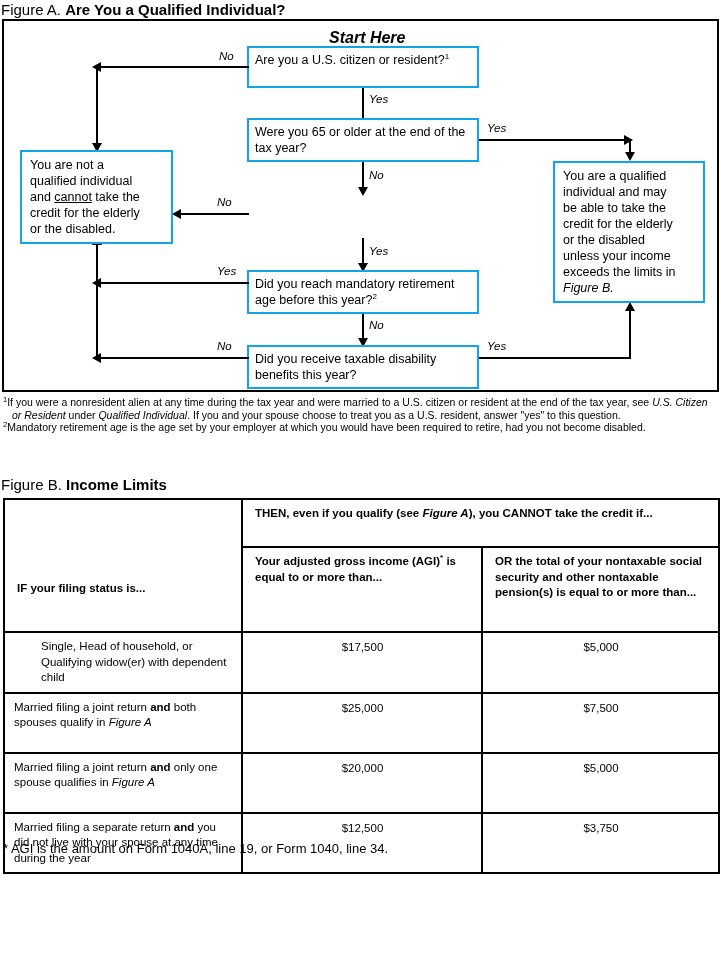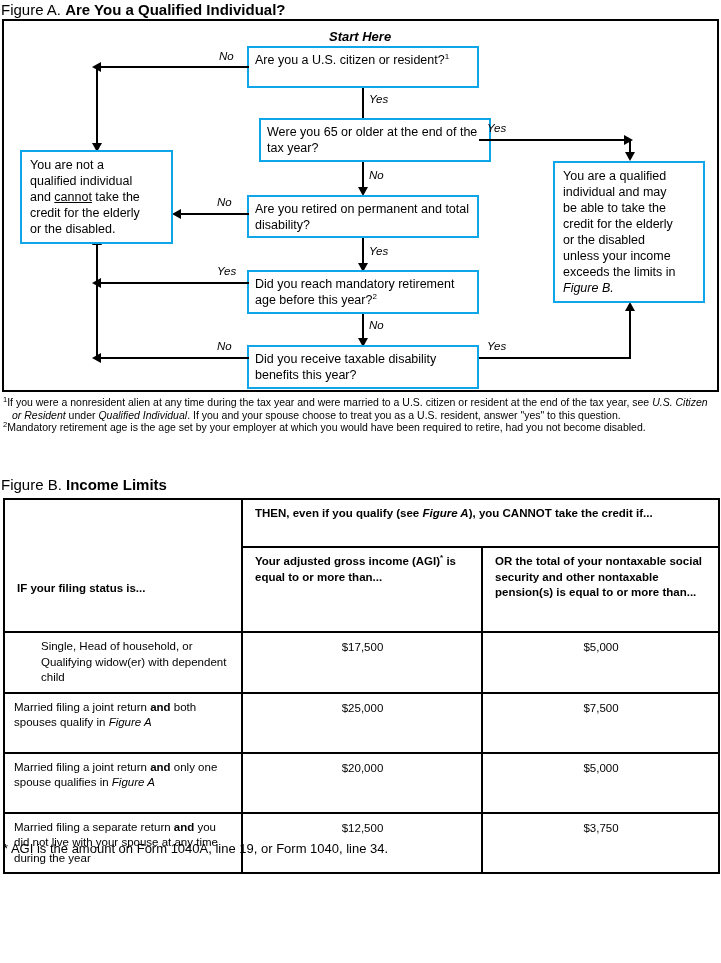--- a/index.html
+++ b/index.html
@@ -16,21 +16,21 @@
 
   
   #flow-frame{position:absolute;left:2px;top:19px;width:717px;height:373px;
               border:2px solid #000;box-sizing:border-box;background:#fff;}
 
   .qbox{font-size:12.5px;line-height:16px;padding:4px 5px 3px 6px;}
   .tbox{font-size:12.5px;line-height:16px;padding:5px 7px 4px 8px;text-align:justify;}
   .tbox span.just{display:block;text-align:justify;}
   .tbox .lastline{text-align:left;}
 
-  .start-here{position:absolute;font-weight:bold;font-style:italic;font-size:13px;
+  .start-here{position:absolute;font-weight:bold;font-style:italic;font-size:16px;
               white-space:nowrap;text-align:right;}
 
   sup{font-size:8px;vertical-align:super;line-height:0;}
 
   
   .ah{position:absolute;width:0;height:0;}
   .ah-down{border-left:5px solid transparent;border-right:5px solid transparent;border-top:9px solid #000;}
   .ah-up{border-left:5px solid transparent;border-right:5px solid transparent;border-bottom:9px solid #000;}
   .ah-left{border-top:5px solid transparent;border-bottom:5px solid transparent;border-right:9px solid #000;}
   .ah-right{border-top:5px solid transparent;border-bottom:5px solid transparent;border-left:9px solid #000;}
@@ -80,38 +80,35 @@
   <div class="ah ah-left" style="left:88px;top:41px;"></div>
   <div class="lbl" style="left:215px;top:29px;">No</div>
 
   <div class="ln" style="left:92px;top:45px;width:2px;height:82px;"></div>
   <div class="ah ah-down" style="left:88px;top:122px;"></div>
 
   <div class="ln" style="left:358px;top:67px;width:2px;height:43px;"></div>
   <div class="ah ah-down" style="left:354px;top:106px;"></div>
   <div class="lbl" style="left:365px;top:72px;">Yes</div>
 
-  <div class="bx qbox" style="left:243px;top:97px;width:232px;height:44px;margin-left:12px;">
+  <div class="bx qbox" style="left:243px;top:97px;width:232px;height:44px;">
     <span>Were you 65 or older at the end of the tax year?</span>
   </div>
 
   <div class="ln" style="left:475px;top:118px;width:152px;height:2px;"></div>
   <div class="ah ah-right" style="left:620px;top:114px;"></div>
   <div class="lbl" style="left:483px;top:101px;">Yes</div>
 
   <div class="ln" style="left:625px;top:118px;width:2px;height:18px;"></div>
   <div class="ah ah-down" style="left:621px;top:131px;"></div>
 
   <div class="ln" style="left:358px;top:141px;width:2px;height:30px;"></div>
   <div class="ah ah-down" style="left:354px;top:166px;"></div>
   <div class="lbl" style="left:365px;top:148px;">No</div>
 
-  <div class="bx qbox" style="left:243px;top:174px;width:232px;height:43px;">
-    <span>Are you retired on permanent and total disability?</span>
-  </div>
 
   <div class="ln" style="left:173px;top:192px;width:72px;height:2px;"></div>
   <div class="ah ah-left" style="left:168px;top:188px;"></div>
   <div class="lbl" style="left:213px;top:175px;">No</div>
 
   <div class="ln" style="left:358px;top:217px;width:2px;height:30px;"></div>
   <div class="ah ah-down" style="left:354px;top:242px;"></div>
   <div class="lbl" style="left:365px;top:224px;">Yes</div>
 
   <div class="bx qbox" style="left:243px;top:249px;width:232px;height:44px;">

